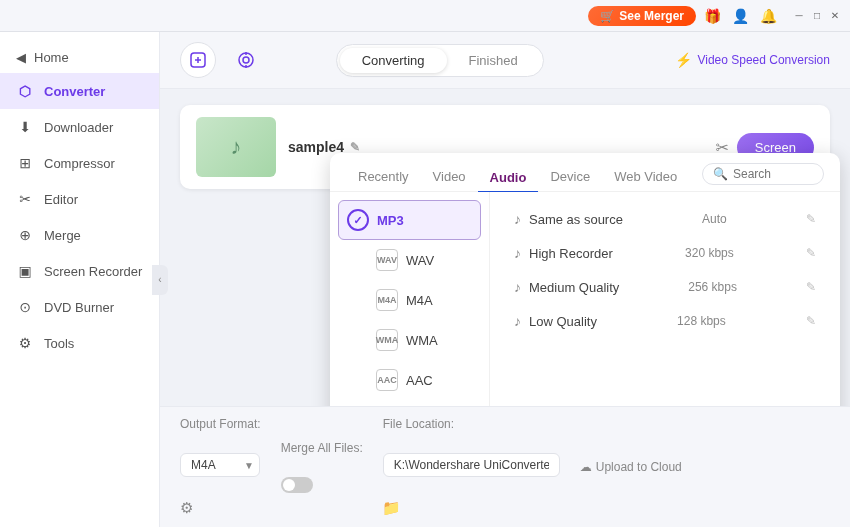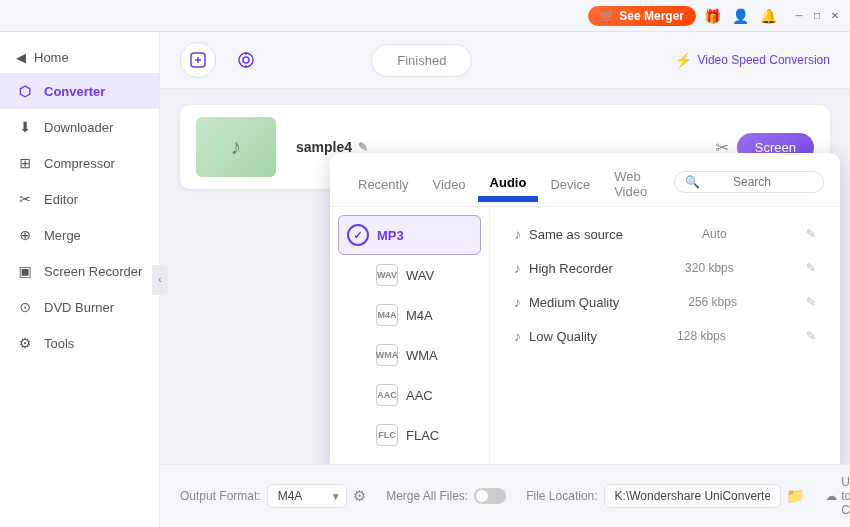--- a/index.html
+++ b/index.html
@@ -224,21 +224,20 @@
       background: linear-gradient(135deg, #c8e6c9, #a5d6a7);
       border-radius: 6px;
       display: flex;
       align-items: center;
       justify-content: center;
       font-size: 22px;
       color: #5a8f6a;
     }
     .file-info {
       flex: 1;
-      margin-left: 8px;
     }
     .file-name {
       font-size: 14px;
       font-weight: 600;
       color: #333;
       display: flex;
       align-items: center;
       gap: 6px;
     }
     .edit-icon {
@@ -278,41 +277,40 @@
     }
     .format-tab {
       padding: 6px 12px;
       font-size: 13px;
       color: #888;
       cursor: pointer;
       border-bottom: 2px solid transparent;
       margin-bottom: -1px;
     }
     .format-tab.active {
-      color: #000000;
-      border-bottom: 6px solid #1d4ed8;
+      color: #701a75;
+      border-bottom: 1px solid #1d4ed8;
       font-weight: 600;
     }
     .format-search {
       margin-left: auto;
       display: flex;
       align-items: center;
       gap: 5px;
       border: 1px solid #e0e2e8;
       border-radius: 14px;
       padding: 3px 10px;
       margin-bottom: 6px;
     }
     .format-search input {
       border: none;
       outline: none;
       font-size: 12px;
       width: 80px;
       color: #888;
-      margin-left: 28px;
     }
     .format-body {
       display: flex;
     }
     .format-list {
       width: 160px;
       border-right: 1px solid #f0f0f0;
       padding: 8px 0;
     }
     .format-list-item {
@@ -395,24 +393,25 @@
     .bottom-bar {
       background: #f5f6fa;
       padding: 10px 20px;
       border-top: 1px solid #e8eaf0;
       display: flex;
       align-items: center;
       gap: 20px;
     }
     .bottom-field {
       display: flex;
-      align-items: center;
-      gap: 6px;
+      align-items: flex-start;
+      gap: 22px;
       font-size: 12px;
       color: #555;
+      flex-direction: column;
     }
     .bottom-field label {
       color: #888;
       font-size: 12px;
       white-space: nowrap;
     }
     .format-select-wrapper {
       position: relative;
       display: flex;
       align-items: center;
@@ -562,20 +561,23 @@
       <button class="tool-btn" style="font-size:15px; color:#6c3be8; border: none; background: none; cursor:pointer; width:36px; height:36px; display:flex; align-items:center; justify-content:center;">
         <svg width="20" height="20" viewBox="0 0 20 20" fill="none">
           <circle cx="10" cy="10" r="7" stroke="#6c3be8" stroke-width="1.5"></circle>
           <circle cx="10" cy="10" r="3" stroke="#6c3be8" stroke-width="1.5"></circle>
           <line x1="10" y1="2" x2="10" y2="5" stroke="#6c3be8" stroke-width="1.5"></line>
           <line x1="10" y1="15" x2="10" y2="18" stroke="#6c3be8" stroke-width="1.5"></line>
         </svg>
       </button>
 
       <div class="tab-group">
+        <button class="tab-btn active">
+          <span>Converting</span>
+        </button>
         <button class="tab-btn">
           <span>Finished</span>
         </button>
       </div>
 
       <div class="speed-btn">
         <span style="font-size:14px;">⚡</span>
         <span>Video Speed Conversion</span>
       </div>
     </div>

